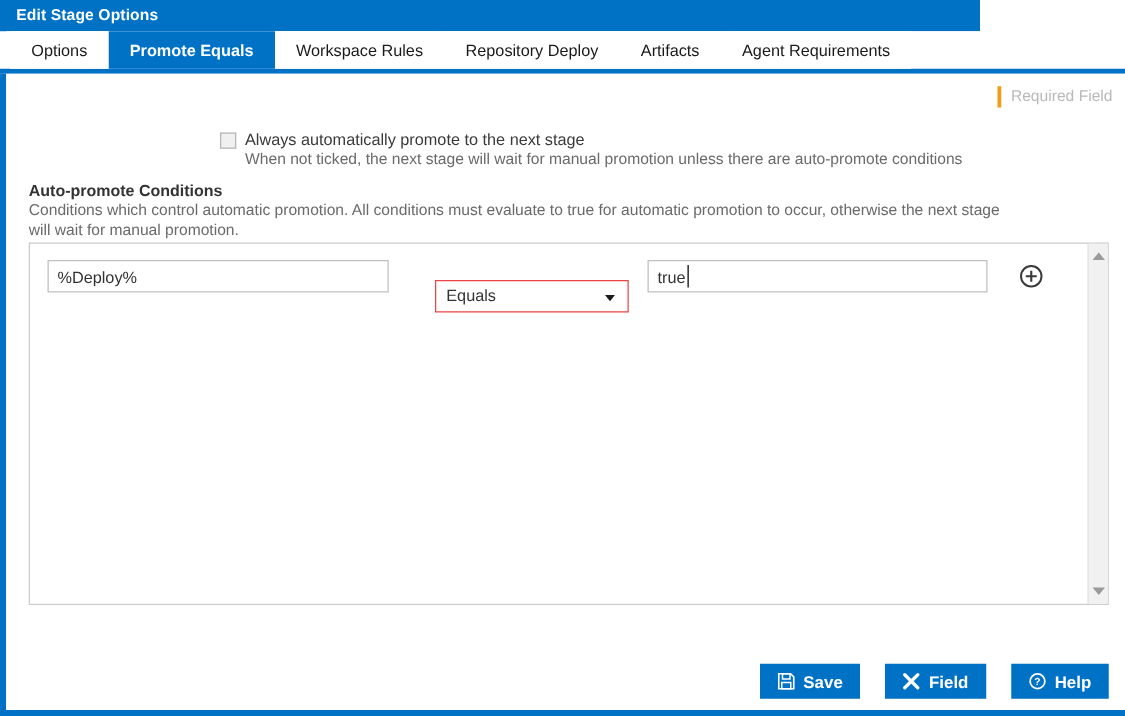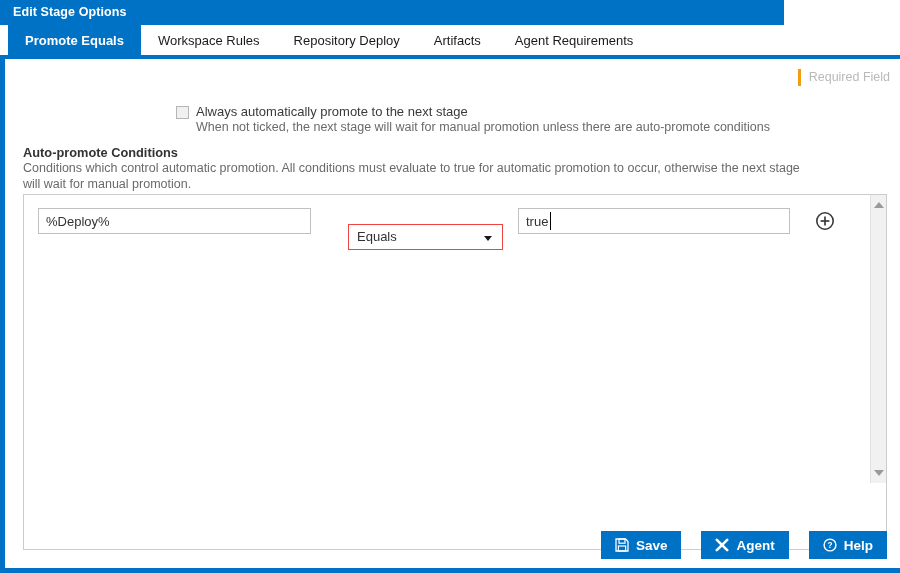--- a/index.html
+++ b/index.html
@@ -166,21 +166,21 @@
     line-height: 16px;
     color: #6a6a6a;
   }
 
   
   .conditions-panel {
     position: absolute;
     left: 18px;
     top: 135px;
     width: 864px;
-    height: 356px;
+    height: 290px;
     box-sizing: border-box;
     border: 1px solid #cccccc;
     background: #ffffff;
   }
 
   .condition-row {
     position: absolute;
     left: 14px;
     top: 13px;
     width: 810px;
@@ -331,20 +331,23 @@
 <body>
 
 <div class="window">
 
   <div class="titlebar">
     <div class="titlebar-text">Edit Stage Options</div>
   </div>
 
   <div class="tabstrip">
     <div class="tabs">
+      <div class="tab">
+        <span>Options</span>
+      </div>
       <div class="tab active">
         <span>Promote Equals</span>
       </div>
       <div class="tab">
         <span>Workspace Rules</span>
       </div>
       <div class="tab">
         <span>Repository Deploy</span>
       </div>
       <div class="tab">
@@ -419,21 +422,21 @@
             <rect x="3.4" y="8" width="7.2" height="5" fill="none" stroke="#ffffff" stroke-width="1.2"></rect>
           </svg>
           <span>Save</span>
         </button>
 
         <button class="btn">
           <svg width="14" height="14" viewBox="0 0 14 14">
             <line x1="1.8" y1="1.8" x2="12.2" y2="12.2" stroke="#ffffff" stroke-width="2.6" stroke-linecap="round"></line>
             <line x1="12.2" y1="1.8" x2="1.8" y2="12.2" stroke="#ffffff" stroke-width="2.6" stroke-linecap="round"></line>
           </svg>
-          <span>Agent</span>
+          <span>Field</span>
         </button>
 
         <button class="btn">
           <svg width="14" height="14" viewBox="0 0 14 14">
             <circle cx="7" cy="7" r="5.9" fill="none" stroke="#ffffff" stroke-width="1.4"></circle>
             <text x="7" y="10.3" text-anchor="middle" font-size="8.2" font-family="Liberation Sans, sans-serif" font-weight="bold" fill="#ffffff">?</text>
           </svg>
           <span>Help</span>
         </button>
 

